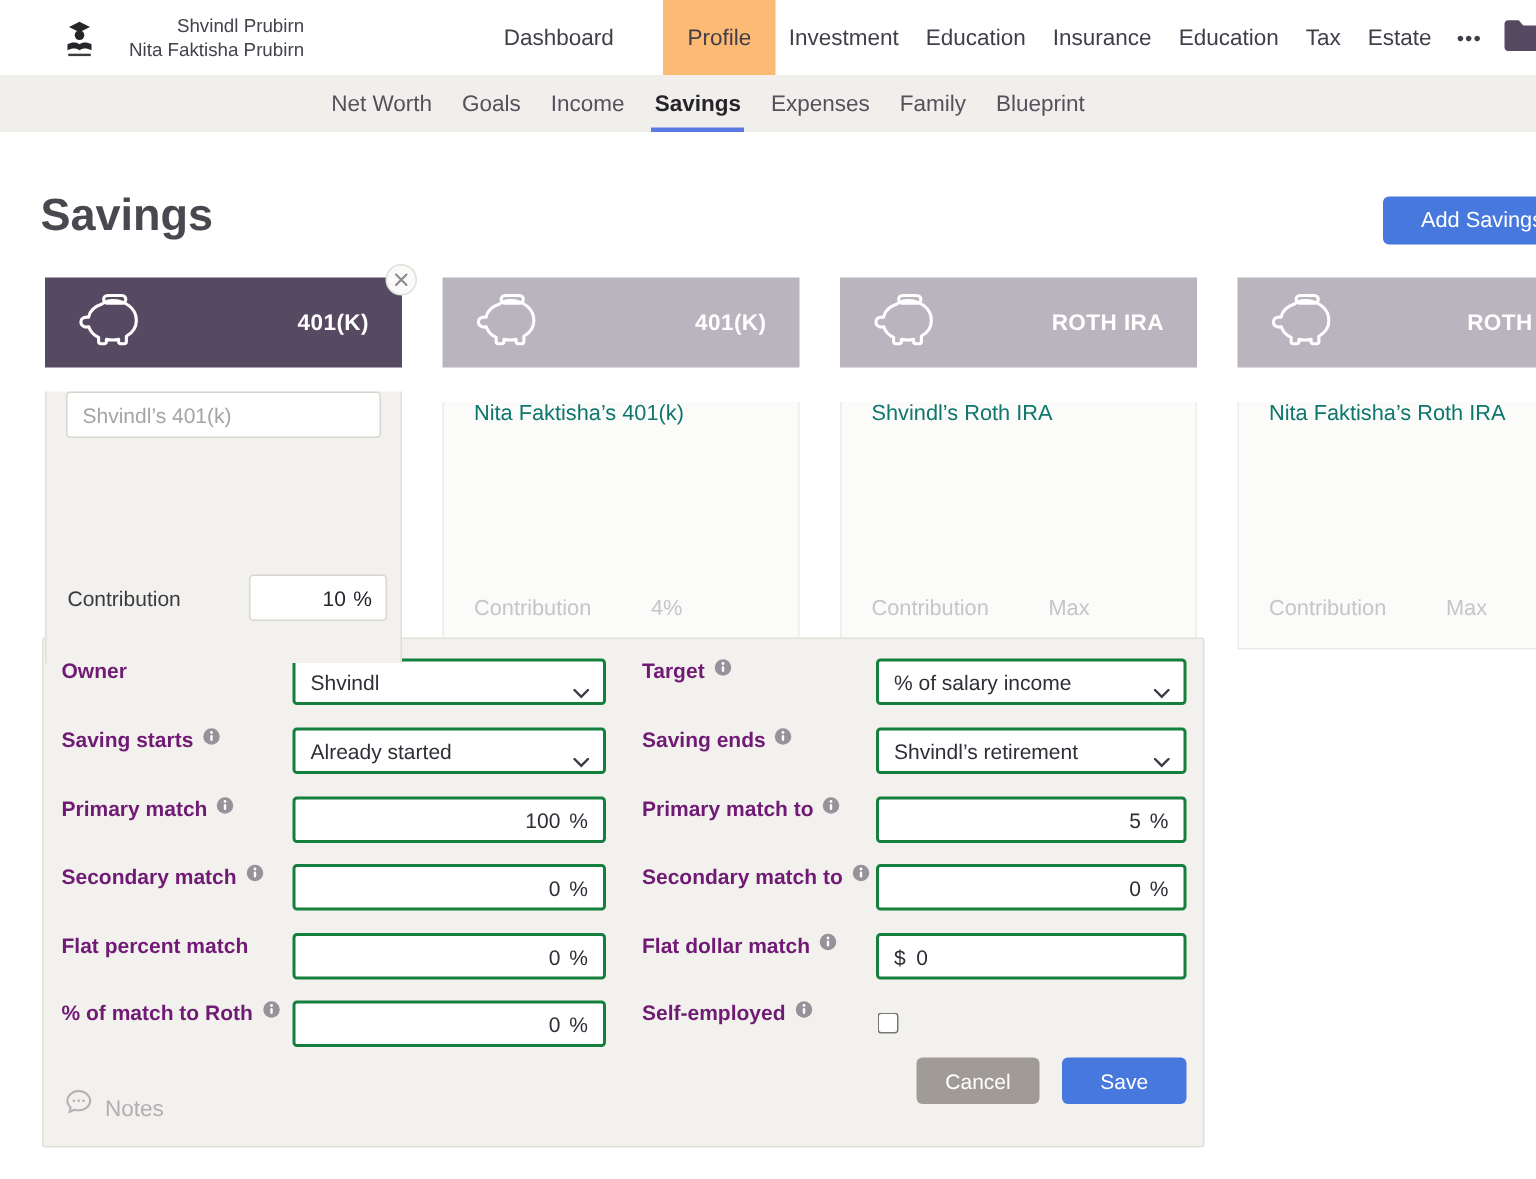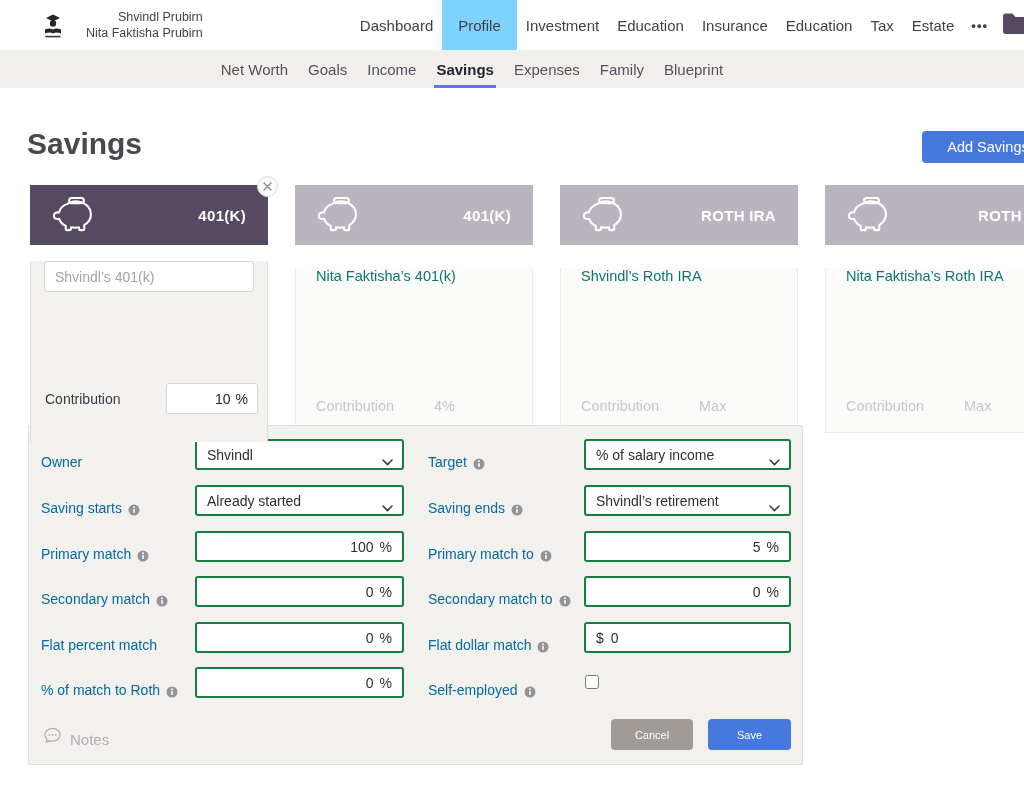--- a/index.html
+++ b/index.html
@@ -10,21 +10,21 @@
     -webkit-font-smoothing: antialiased;
   }
 
   
   .app-header { height: 50px; display: flex; align-items: stretch; background: #fff; text-align: right; }
   .brand-block { display: flex; align-items: center; margin-left: 42px; }
   .logo { width: 24px; display: flex; align-items: center; }
   .client-selector { margin-left: 20px; font-size: 12.5px; line-height: 16px; color: #45424c; cursor: pointer; white-space: nowrap; }
   .top-nav { display: flex; align-items: stretch; margin-left: auto; }
   .nav-item { display: flex; align-items: center; padding: 0 9px; font-size: 15px; color: #413e49; cursor: pointer; white-space: nowrap; }
-  .nav-item.active { background: #7dd3fc; padding: 4px 16px; }
+  .nav-item.active { background: #fdba74; padding: 4px 16px; margin-left: 24px; }
   .nav-more { display: flex; align-items: center; padding: 0 8px; font-size: 13px; letter-spacing: 1px; color: #413e49; font-weight: bold; cursor: pointer; }
   .vault-btn { display: flex; align-items: center; margin-left: 6px; margin-right: -6px; cursor: pointer; }
 
   
   .subnav { height: 38px; background: #f0efeb; display: flex; justify-content: center; }
   .subnav-inner { display: flex; transform: translateX(-40px); }
   .subnav-item { position: relative; display: flex; align-items: center; padding: 0 10px; font-size: 15px; color: #55515c; cursor: pointer; white-space: nowrap; }
   .subnav-item.active { color: #26242a; font-weight: bold; }
   .subnav-item.active::after { content: ""; position: absolute; left: 8px; right: 8px; bottom: 0; height: 3px; background: #5b79e3; }
 
@@ -49,35 +49,35 @@
   .contrib-label { font-size: 14px; color: #3b3942; }
   .contrib-input { margin-left: auto; width: 92px; height: 31px; background: #fff; border: 1px solid #d8d5d0; border-radius: 3px; display: flex; align-items: center; justify-content: flex-end; gap: 5px; padding: 0 9px; font-size: 14px; color: #26242c; }
   .contrib-row-muted { position: absolute; left: 20px; right: 12px; bottom: 18px; display: flex; align-items: center; font-size: 14.5px; color: #c7c5ca; }
   .contrib-row-muted .muted-value { position: absolute; left: 118px; }
   .close-btn { position: absolute; top: -9px; right: -10px; width: 21px; height: 21px; border-radius: 50%; background: #fafaf8; border: 1px solid #e0dedb; display: flex; align-items: center; justify-content: center; cursor: pointer; z-index: 5; padding: 0; }
   .card4 { width: 250px; }
 
   
   .panel { position: absolute; left: 28px; top: 425px; width: 775px; height: 340px; background: #f2f1ed; border: 1px solid #e1dfda; border-radius: 2px; z-index: 1; }
   .frow { position: absolute; left: 0; right: 0; height: 31px; }
-  .flabel { position: absolute; top: 0; height: 31px; display: flex; align-items: flex-end; gap: 6px; font-size: 14px; color: #0369a1; white-space: nowrap; }
+  .flabel { position: absolute; top: 0; height: 31px; display: flex; align-items: flex-start; gap: 6px; font-size: 14px; color: #701a75; white-space: nowrap; font-weight: bold; }
   .flabel.c1 { left: 12px; }
   .flabel.c2 { left: 399px; }
   .fbox { position: absolute; top: 0; height: 31px; background: #fff; border: 2px solid #15803d; border-radius: 3px; display: flex; align-items: center; font-size: 14px; color: #2f2d35; }
   .fbox.c1 { left: 166px; width: 209px; }
   .fbox.c2 { left: 555px; width: 207px; }
   .fbox.select { padding: 0 26px 0 10px; cursor: pointer; }
   .fbox.select .chev { position: absolute; right: 9px; top: 12px; }
   .fbox.num { justify-content: flex-end; gap: 6px; padding: 0 10px; }
   .fbox.money { justify-content: flex-start; gap: 7px; padding: 0 10px; }
   .se-checkbox { position: absolute; left: 556px; top: 8px; width: 14px; height: 14px; accent-color: #fff; cursor: pointer; }
   .info-icon { display: inline-flex; cursor: pointer; }
 
   .notes-btn { position: absolute; left: 14px; bottom: 16px; display: flex; align-items: flex-end; gap: 8px; font-size: 15px; color: #b1aeb4; cursor: pointer; background: none; border: none; font-family: inherit; }
-  .panel-btn { position: absolute; bottom: 14px; height: 31px; border: none; border-radius: 4px; color: #fff; font-size: 11px; font-family: inherit; display: flex; align-items: center; justify-content: center; cursor: pointer; }
+  .panel-btn { position: absolute; bottom: 28px; height: 31px; border: none; border-radius: 4px; color: #fff; font-size: 14px; font-family: inherit; display: flex; align-items: center; justify-content: center; cursor: pointer; }
   .cancel-btn { left: 582px; width: 82px; background: #a09b96; }
   .save-btn { left: 679px; width: 83px; background: #4678dd; }
 </style>
 </head>
 <body>
 
 <div class="app-header">
   <div class="brand-block">
     <span class="logo">
       <svg width="22" height="30" viewBox="0 0 22 30">

